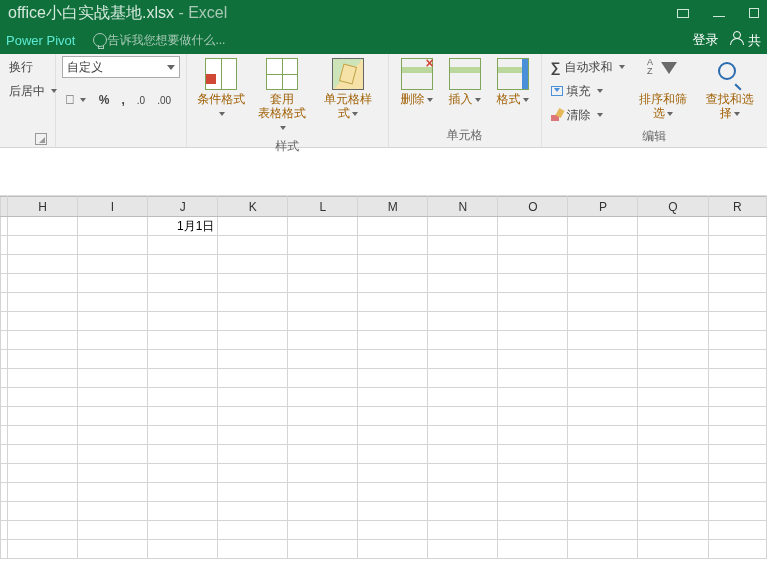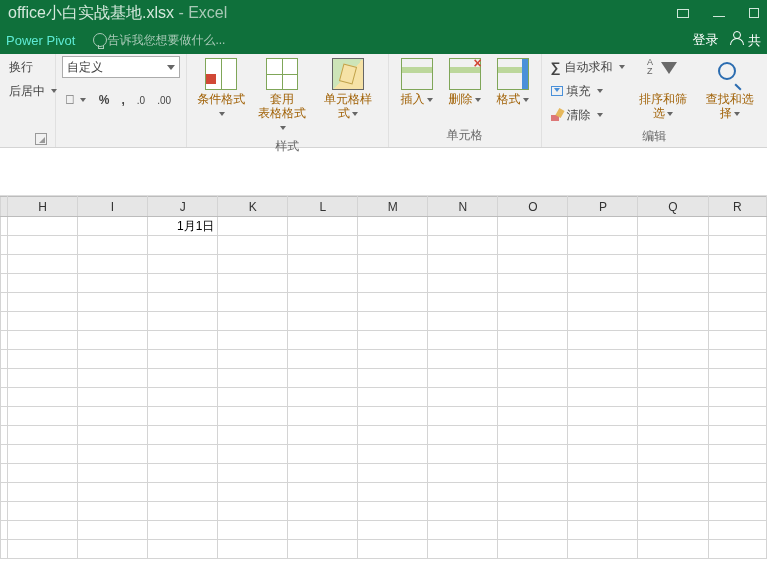--- a/index.html
+++ b/index.html
@@ -165,26 +165,26 @@
           </div>
         <div class="lbl dd">单元格样式</div>
       </div>
     </div>
     <div class="group-label">样式</div>
   </div>
 
   <div class="group">
     <div class="group-body">
       <div class="vbtn">
+        <div class="ico ico-delete"></div>
+        <div class="lbl dd">删除</div>
+      </div>
+      <div class="vbtn">
         <div class="ico ico-insert"></div>
         <div class="lbl dd">插入</div>
-      </div>
-      <div class="vbtn">
-        <div class="ico ico-delete"></div>
-        <div class="lbl dd">删除</div>
       </div>
       <div class="vbtn">
         <div class="ico ico-format"></div>
         <div class="lbl dd">格式</div>
       </div>
     </div>
     <div class="group-label">单元格</div>
   </div>
 
   <div class="group" style="border-right:none;">

